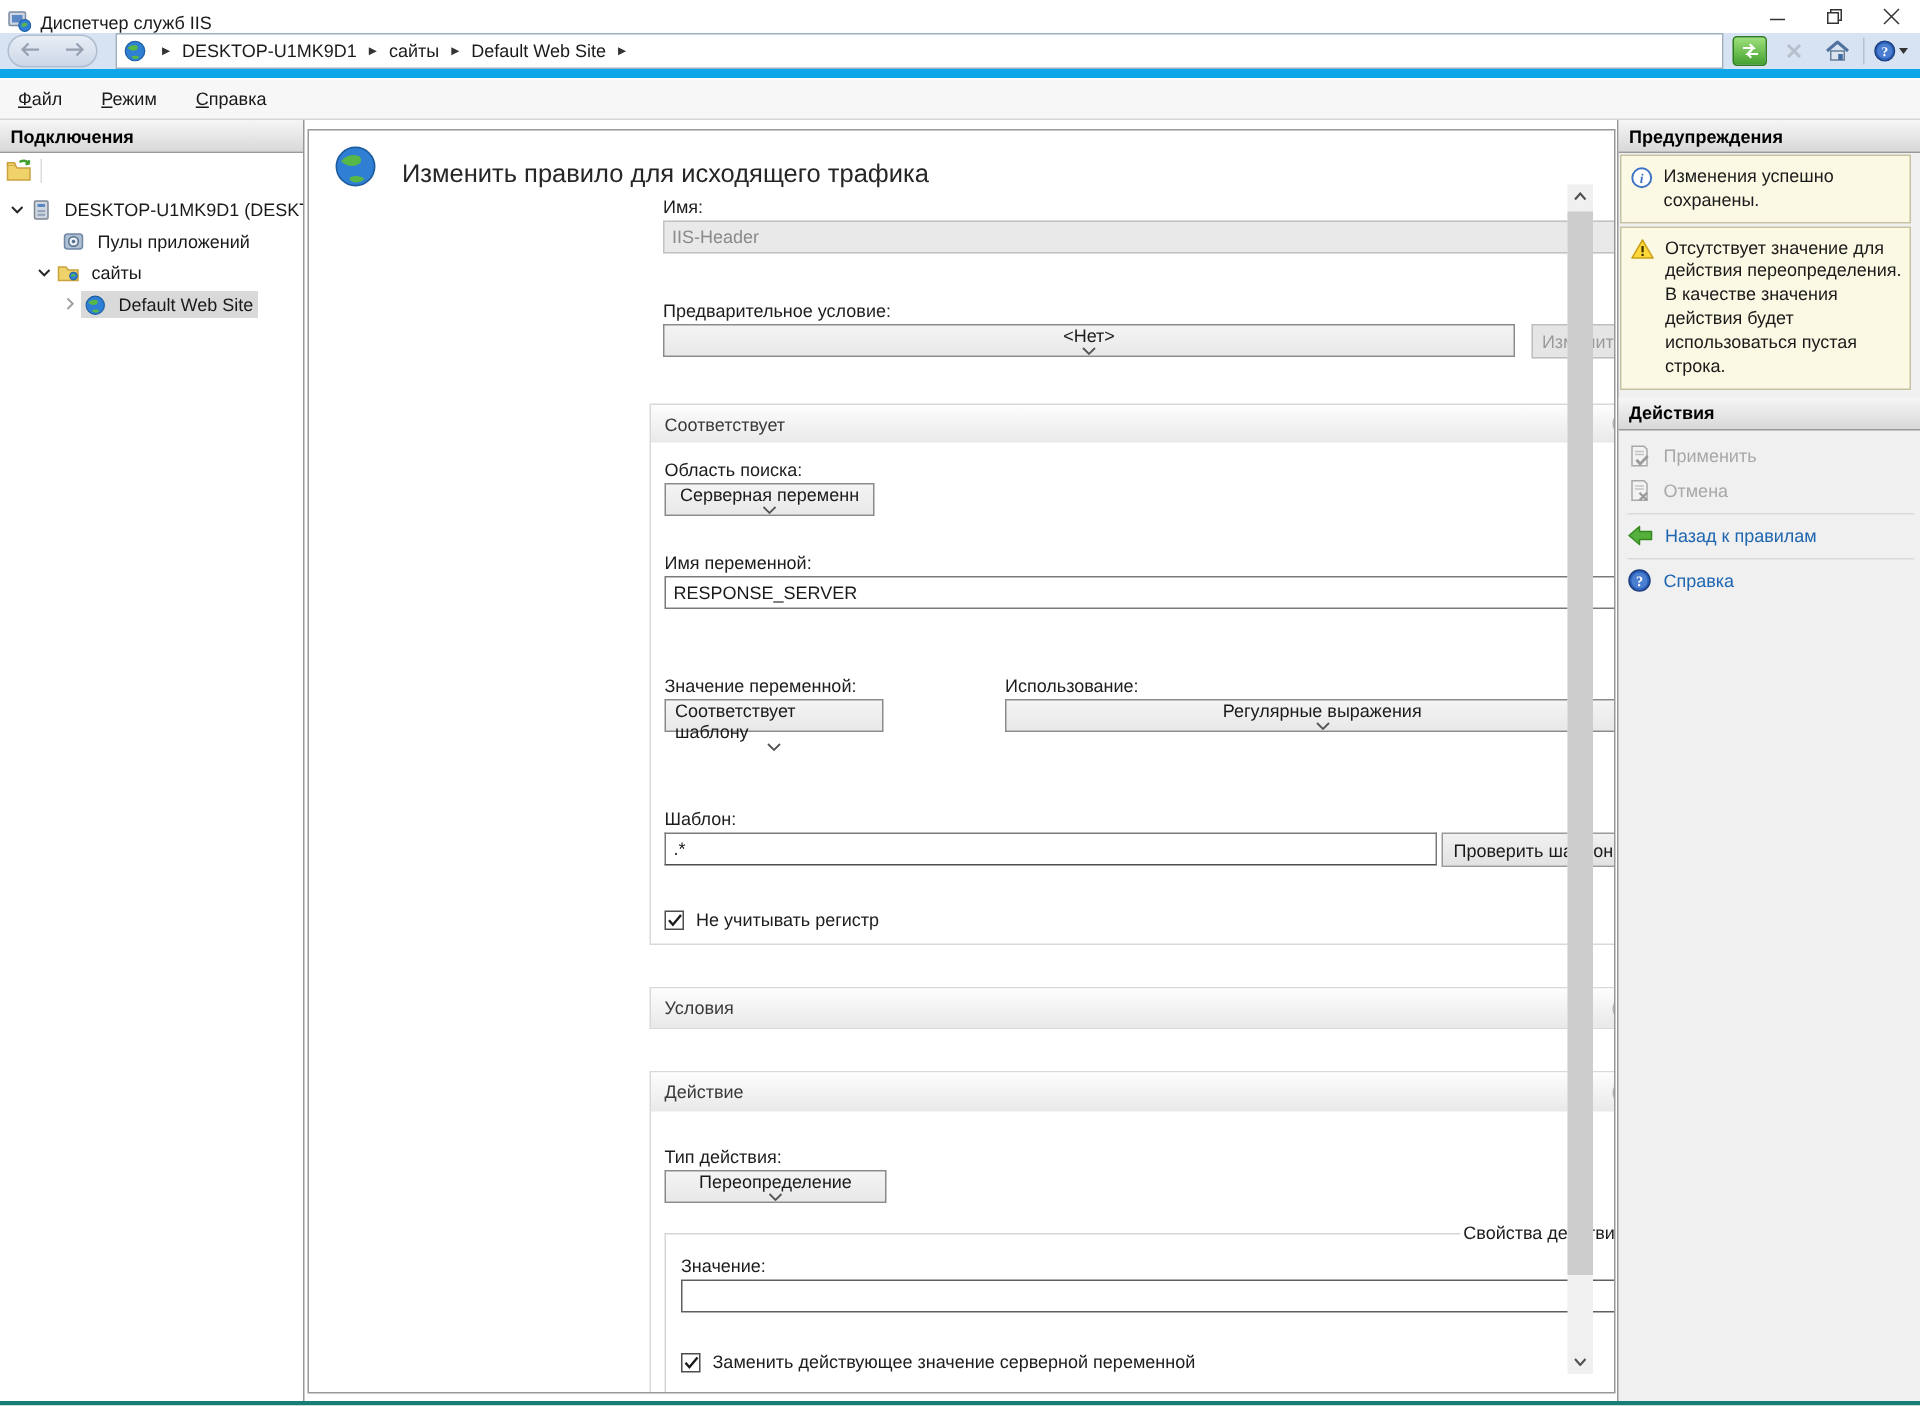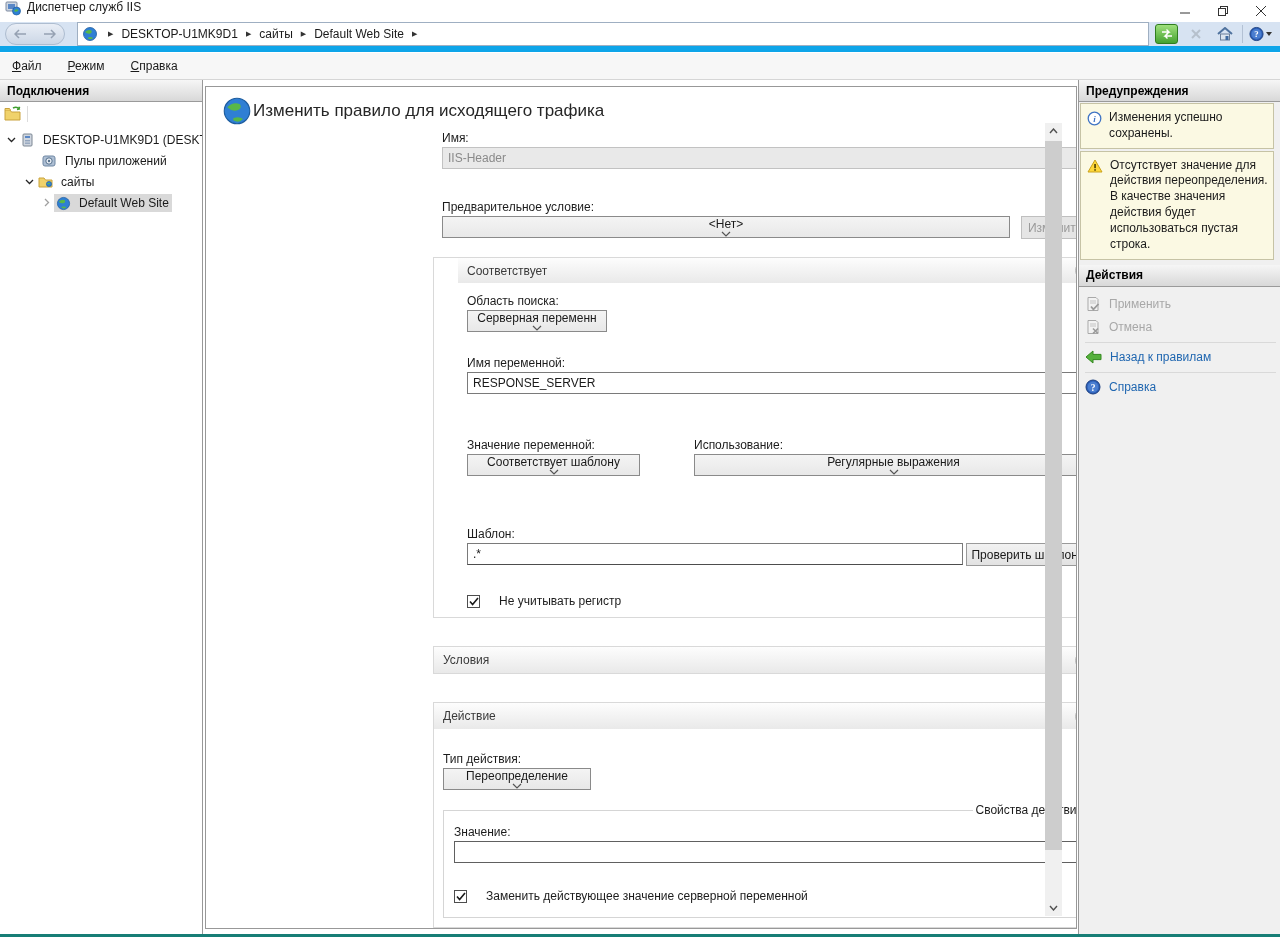--- a/index.html
+++ b/index.html
@@ -1,20 +1,20 @@
 <!DOCTYPE html>
 <html><head>
 <meta charset="utf-8">
 <style>
   * { margin:0; padding:0; box-sizing:border-box; }
   html,body { width:1280px; height:937px; font-family:"Liberation Sans", sans-serif; background:#fff; overflow:hidden; }
   .win { position:relative; width:1280px; height:937px; background:#fff; }
 
   
-  .titlebar { position:absolute; left:0; top:0; width:100%; height:22px; background:#fff; display:flex; align-items:flex-start; padding-left:5px; }
+  .titlebar { position:absolute; left:0; top:0; width:100%; height:22px; background:#fff; display:flex; align-items:flex-end; padding-left:5px; }
   .app-icon { width:16px; height:16px; display:inline-flex; }
   .title { font-size:12px; color:#1a1a1a; margin-left:6px; }
   .wctrl { position:absolute; right:0; top:0; height:22px; display:flex; }
   .wbtn { width:38px; height:22px; display:flex; align-items:center; justify-content:center; }
 
   
   .addrbar { position:absolute; left:0; top:22px; width:100%; height:30px; background:#d7e3f2; border-bottom:6px solid #0ea5e9; display:flex; align-items:center; }
   .navpill { width:60px; height:22px; margin-left:5px; border:1px solid #aebdd0; border-radius:11px; background:linear-gradient(#e9eef6,#ccd7e6); display:flex; align-items:center; justify-content:space-around; }
   .crumbfield { height:24px; margin-left:12px; width:1072px; background:#fff; border:1px solid #9fafc2; display:flex; align-items:center; padding-left:4px; font-size:12px; color:#1a1a1a; }
   .crumb-arrow { font-size:7px; color:#333; margin:0 8px; }
@@ -38,35 +38,35 @@
   .s-toolbar .tsep { width:1px; height:16px; background:#dcdcdc; margin-left:6px; }
   .tree { margin-top:4px; font-size:12px; color:#1a1a1a; }
   .trow { height:21px; display:flex; align-items:center; white-space:nowrap; overflow:hidden; }
   .trow .chev { width:14px; display:inline-flex; justify-content:center; flex:none; }
   .trow .ticon { width:16px; height:14px; display:inline-flex; margin:0 4px 0 2px; flex:none; }
   .trow .tlabel { padding:2px 3px; }
   .trow.selected .selwrap { background:#d9d9d9; display:flex; align-items:center; }
 
   
   .content { position:absolute; left:205px; top:86px; width:872px; height:843px; background:#fff; border:1px solid #989898; overflow:hidden; }
-  .page-hd { display:flex; align-items:center; gap:1px; padding:9px 0 0 16px; }
+  .page-hd { display:flex; align-items:flex-end; gap:16px; padding:9px 0 0 16px; }
   .page-title { font-size:17px; color:#262626; }
   .form { position:absolute; left:227px; top:38px; width:666px; }
   .lbl { font-size:12px; color:#1c1c1c; }
   .inset { margin-left:9px; width:648px; }
   .ti { height:22px; border:1px solid #7a7a7a; background:#fff; font-family:"Liberation Sans",sans-serif; font-size:12px; color:#1a1a1a; padding:0 5px; width:100%; }
   .ti:disabled { background:#e9e9e9; border-color:#c2c2c2; color:#8a8a8a; }
   .dd { height:22px; border:1px solid #8a8a8a; background:linear-gradient(#f4f4f4,#e8e8e8); display:flex; align-items:center; justify-content:space-between; padding:0 6px; font-size:12px; color:#1a1a1a;flex-direction:column; }
   .btn { height:23px; border:1px solid #9a9a9a; background:linear-gradient(#f2f2f2,#e2e2e2); font-family:"Liberation Sans",sans-serif; font-size:12px; color:#1a1a1a; }
   .btn:disabled { color:#9a9a9a; border-color:#bfbfbf; background:#e5e5e5; }
   .secbox { border:1px solid #d9d9d9; }
   .sechead { height:25px; background:linear-gradient(#fdfdfd,#e9e9e9); display:flex; align-items:center; justify-content:space-between; padding:0 6px 0 9px; font-size:12px; color:#3a3a3a; }
   .chev-btn { width:17px; height:17px; border:1px solid #b5b5b5; border-radius:50%; background:#fdfdfd; display:flex; align-items:center; justify-content:center; }
   .secpad { padding:11px 5px 0 9px; }
-  .cbrow { display:flex; align-items:center; gap:19px; }
+  .cbrow { display:flex; align-items:center; gap:8px; }
   .cb { width:13px; height:13px; border:1px solid #4d4d4d; background:#fff; display:inline-flex; align-items:center; justify-content:center; flex:none; }
   .fset { border:1px solid #d5d5d5; padding:6px 10px 14px 10px; }
   .fset legend { font-size:12px; color:#1c1c1c; padding:0 3px; margin-left:2px;text-align:right; }
 
   
   .sbar { position:absolute; right:14px; top:36px; bottom:12px; width:17px; background:#f0f0f0; }
   .sbar .arr { position:absolute; left:0; width:17px; height:16px; display:flex; align-items:center; justify-content:center; }
   .sbar .arr.up { top:0; } .sbar .arr.dn { bottom:0; }
   .sbar .thumb { position:absolute; left:0; top:18px; width:17px; height:calc(100% - 84px); background:#cdcdcd; }
 
@@ -279,41 +279,41 @@
         <div class="dd" style="width:568px;">
           <span>&lt;Нет&gt;</span>
           <svg width="10" height="6">
               <path d="M1 1 l4 4 4 -4" fill="none" stroke="#555" stroke-width="1.2"></path>
             </svg>
         </div>
         <button class="btn" disabled="" style="width:78px; margin-left:11px;">Изменить...</button>
       </div>
 
       
-      <div class="secbox" style="margin-top:18px;padding-left:24px;">
+      <div class="secbox" style="margin-top:30px;">
         <div class="sechead">
           <span>Соответствует</span>
           <span class="chev-btn"></span>
         </div>
         <div class="secpad">
           <div class="lbl">Область поиска:</div>
           <div class="dd" style="width:140px; margin-top:2px;">
             <span style="overflow:hidden;white-space:nowrap;">Серверная переменн</span>
             <svg width="10" height="6" style="flex:none;">
                 <path d="M1 1 l4 4 4 -4" fill="none" stroke="#555" stroke-width="1.2"></path>
               </svg>
           </div>
 
           <div class="lbl" style="margin-top:24px;">Имя переменной:</div>
           <input class="ti" style="margin-top: 2px; width: 652px;" value="RESPONSE_SERVER">
 
           <div style="display:flex; margin-top:44px;">
             <div style="width:227px;">
               <div class="lbl">Значение переменной:</div>
-              <div class="dd" style="width:173px; margin-top:2px;">
+              <div class="dd" style="width:146px; margin-top:2px;">
                 <span>Соответствует шаблону</span>
                 <svg width="10" height="6" style="flex:none;">
                     <path d="M1 1 l4 4 4 -4" fill="none" stroke="#555" stroke-width="1.2"></path>
                   </svg>
               </div>
             </div>
             <div style="flex:1;">
               <div class="lbl">Использование:</div>
               <div class="dd" style="margin-top:2px;">
                 <span>Регулярные выражения</span>

